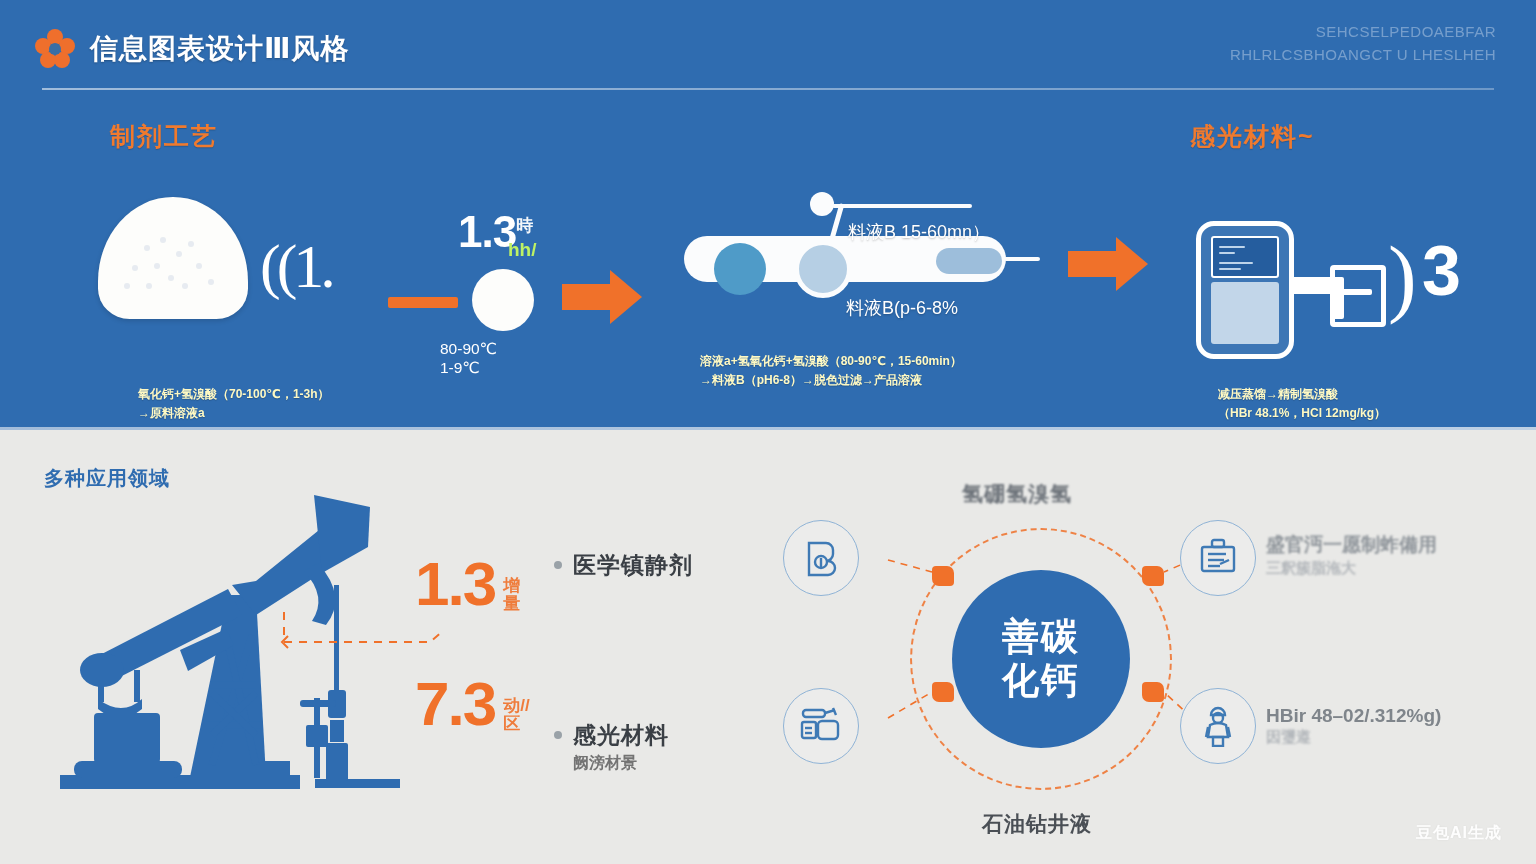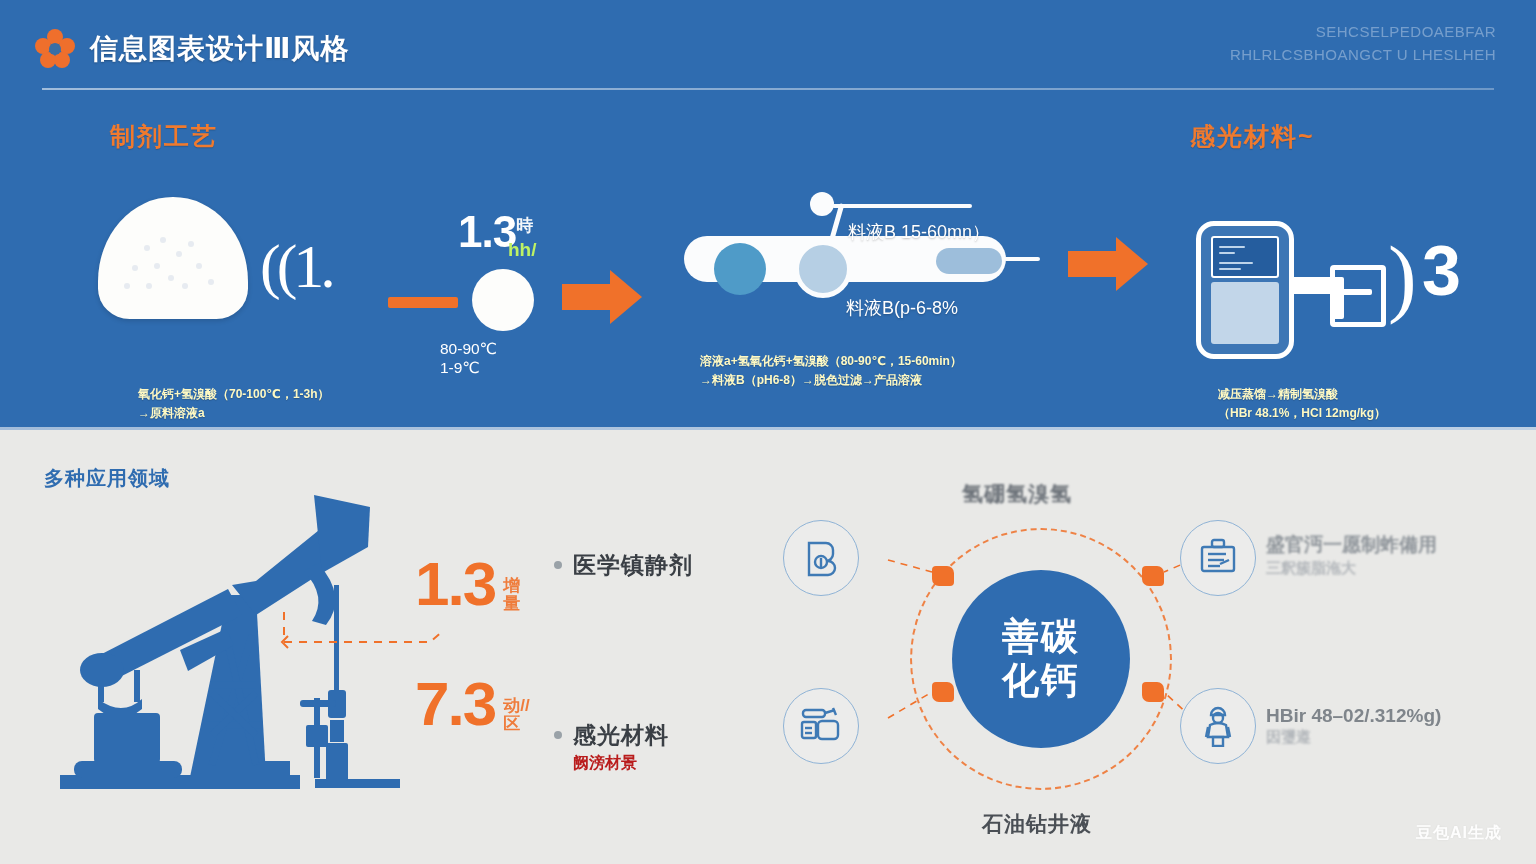--- a/index.html
+++ b/index.html
@@ -238,21 +238,21 @@
   .stat .unit {
     color: #f0712a; font-size: 17px; font-weight: 700; line-height: 1.05;
     opacity: .9; filter: blur(.4px);
     white-space: pre-line;
   }
   .dash-connector { position: absolute; }
 
   .bullet-row { position: absolute; display: flex; align-items: flex-start; gap: 11px; }
   .bullet-dot { width: 8px; height: 8px; border-radius: 50%; background: #9aa2a8; margin-top: 11px; }
   .bullet-label { color: #3a3f45; font-size: 23px; font-weight: 700; letter-spacing: 1px; }
-  .bullet-sub { color: #b91c1c; font-size: 16px; font-weight: 600; filter: blur(.7px); margin-top: 2px;}
+  .bullet-sub { color: #737373; font-size: 16px; font-weight: 600; filter: blur(.7px); margin-top: 2px;}
 
   
   .hub-wrap { position: absolute; left: 780px; top: 40px; width: 520px; height: 380px; }
   .hub-ring {
     position: absolute; left: 130px; top: 58px;
     width: 262px; height: 262px;
     border: 2px dashed #f0712a; border-radius: 50%;
     opacity: .85;
   }
   .hub-core {

